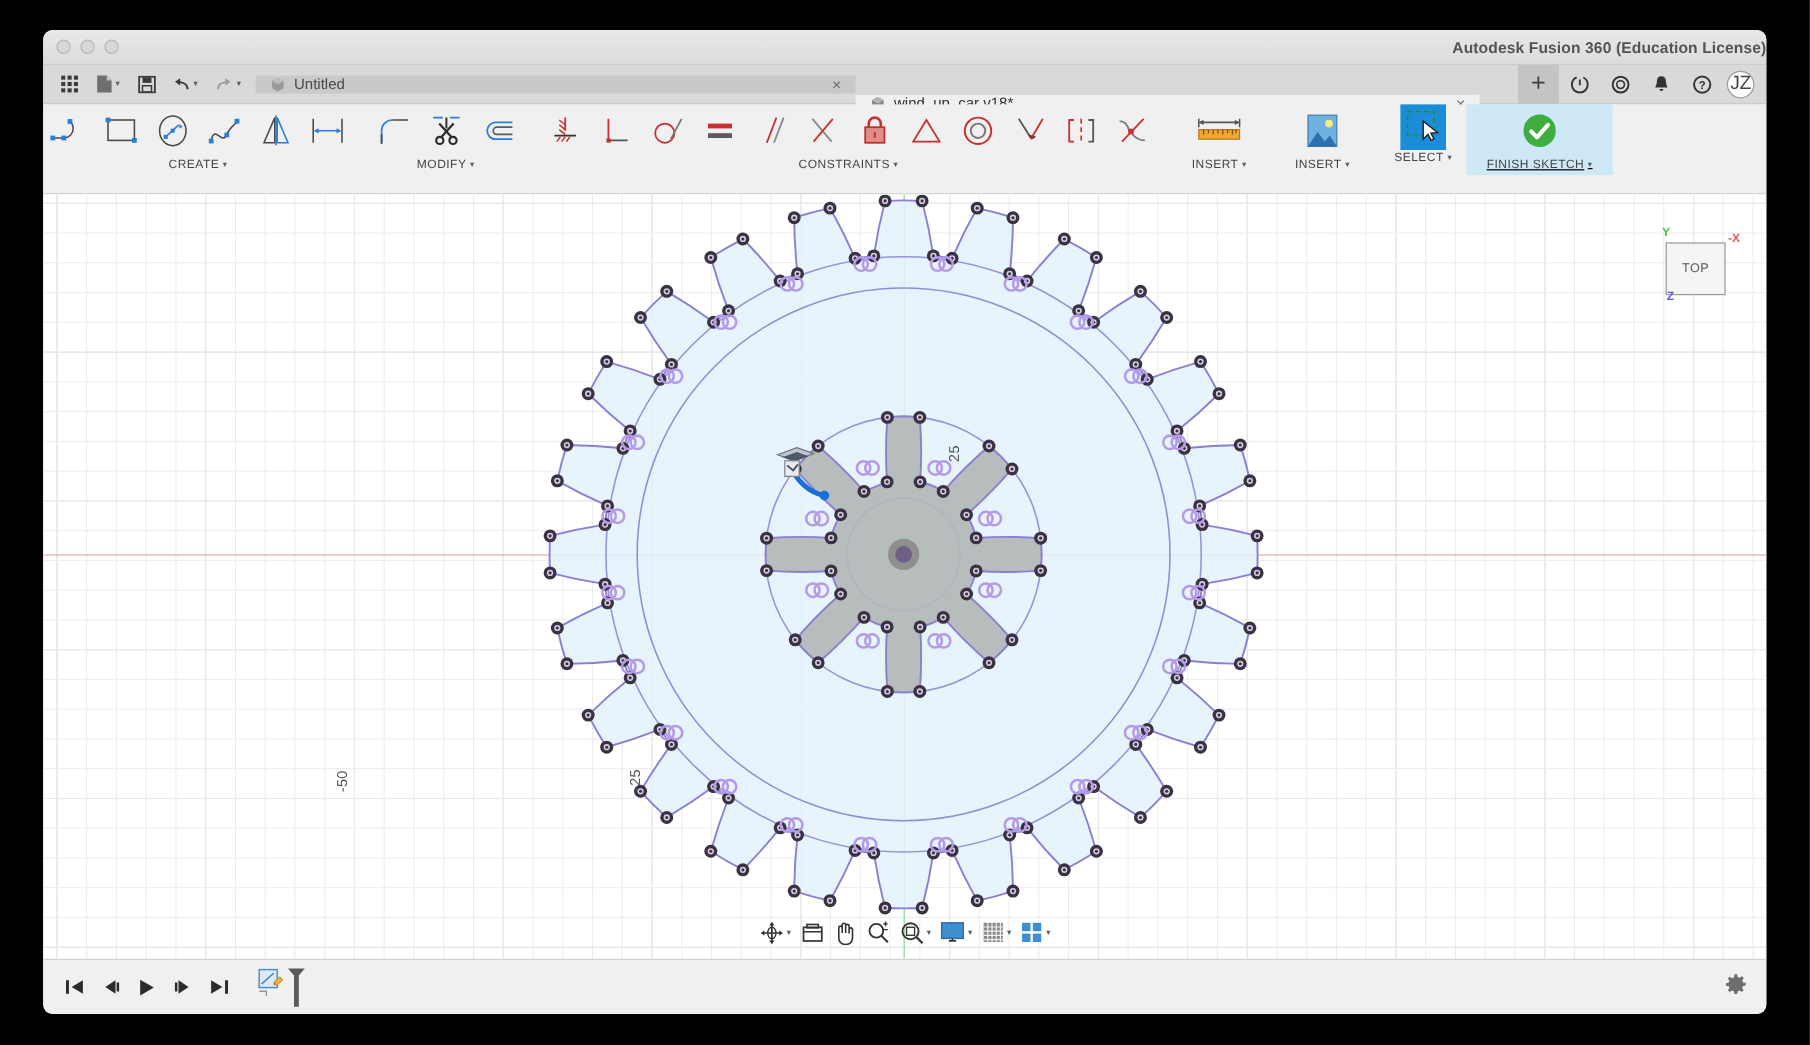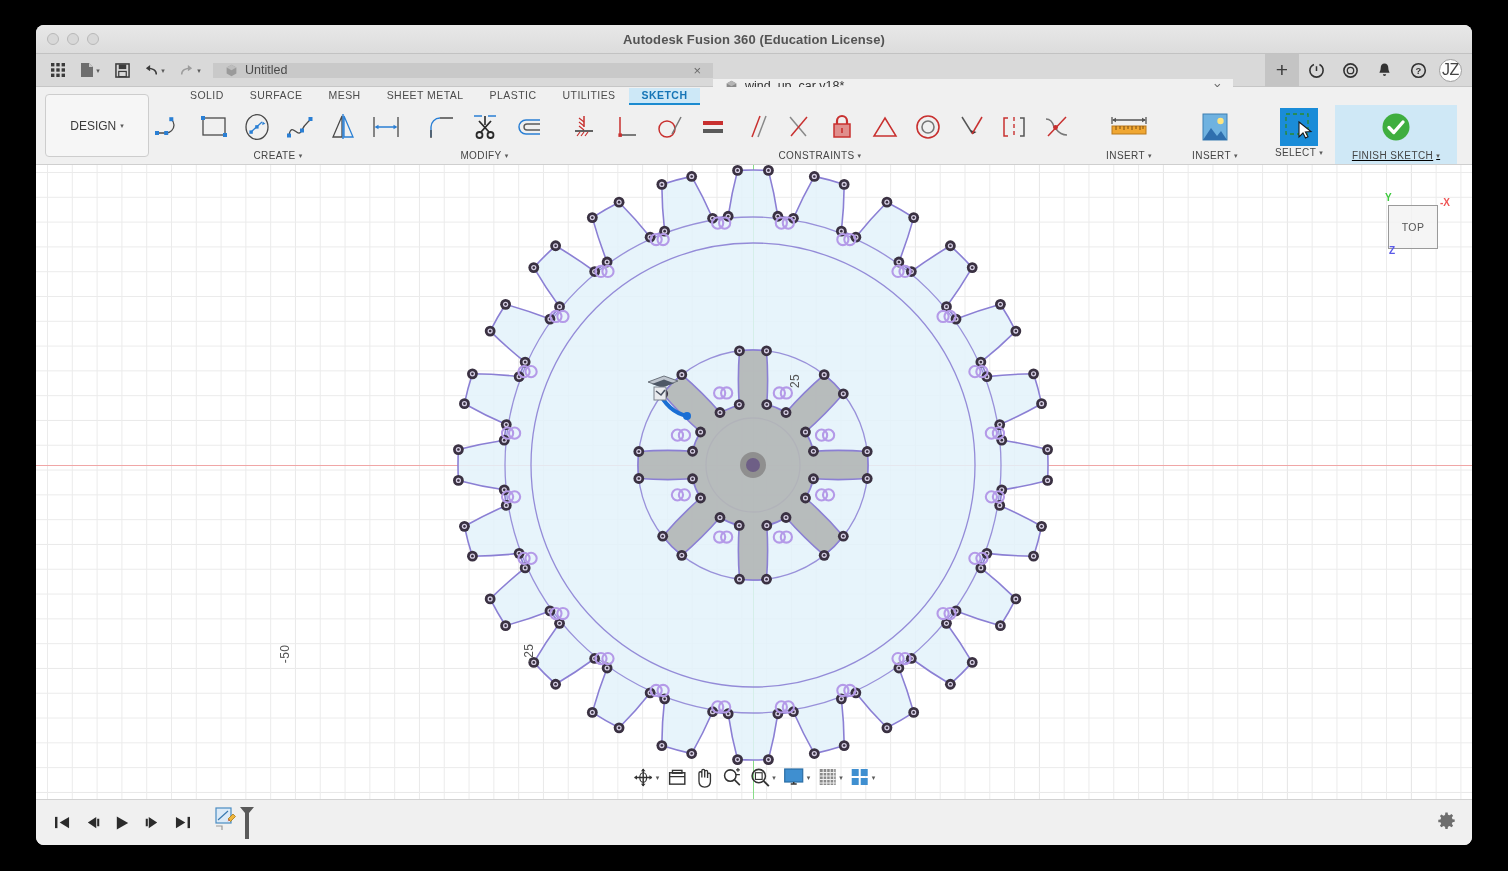--- a/index.html
+++ b/index.html
@@ -26,21 +26,21 @@
     border-bottom: 1px solid #c2c2c2;
     display: flex; align-items: center;
     position: relative;
   }
   .traffic { display: flex; gap: 8px; margin-left: 11px; }
   .tl-dot {
     width: 12px; height: 12px; border-radius: 50%;
     background: #d8d8d8; border: 1px solid #b8b8b8;
   }
   .title-text {
-    position: absolute; left: 0; right: 0; text-align: center;
+    position: absolute; left: 0; right: 0; text-align: right;
     font-size: 13px; color: #535353; font-weight: bold;
     letter-spacing: .1px;
   }
 
   
   .tabstrip {
     height: 33px; flex: 0 0 33px;
     background: #d9d9d9;
     display: flex; align-items: center;
     border-bottom: 1px solid #c6c6c6;
@@ -99,21 +99,21 @@
   .ws-tabs { height: 18px; display: flex; align-items: flex-end; padding-left: 28px; }
   .ws-tab {
     font-size: 10.5px; color: #4b4b4b; letter-spacing: .45px;
     padding: 0 13px; height: 17px; line-height: 15px;
   }
   .ws-tab.active {
     background: #cde8f7; color: #1675b6; font-weight: bold;
     border-bottom: 2px solid #1b8bd0;
   }
 
-  .tool-row { flex: 1; display: flex; align-items: center; }
+  .tool-row { flex: 1; display: flex; align-items: flex-start; }
   .group { display: flex; flex-direction: column; position: relative; }
   .group-icons { flex: 1; display: flex; align-items: center; gap: 0; }
   .group-label {
     height: 15px; text-align: center; font-size: 10px;
     color: #444; letter-spacing: .4px; padding-bottom: 2px;
     display: flex; align-items: center; justify-content: center; gap: 3px;
   }
   .sep { width: 1px; background: #d2d2d2; margin: 8px 6px 18px; }
   .tbtn {
     width: 43px; height: 44px;
@@ -283,36 +283,23 @@
           <circle cx="9" cy="9" r="7.2" fill="none" stroke="#333" stroke-width="1.7"></circle>
           <text x="9" y="13" font-size="10" font-family="Liberation Sans" text-anchor="middle" fill="#333" font-weight="bold">?</text>
         </svg>
       </div>
       <div class="avatar">JZ</div>
     </div>
   </div>
 
   <div class="ribbon">
 
-    <div class="design-btn">
-      <span>DESIGN</span>
-      <span class="caret">▾</span>
-    </div>
 
     <div class="ribbon-right">
 
-      <div class="ws-tabs">
-        <div class="ws-tab">SOLID</div>
-        <div class="ws-tab">SURFACE</div>
-        <div class="ws-tab">MESH</div>
-        <div class="ws-tab">SHEET METAL</div>
-        <div class="ws-tab">PLASTIC</div>
-        <div class="ws-tab">UTILITIES</div>
-        <div class="ws-tab active">SKETCH</div>
-      </div>
 
       <div class="tool-row">
 
         <div class="group">
           <div class="group-icons">
             <div class="tbtn">
               <svg width="34" height="26" viewBox="0 0 34 26">
                 <path d="M3 19h9" stroke="#4a4a4a" stroke-width="1.3" fill="none"></path>
                 <path d="M12 19a8 8 0 0 0 8-8 8 8 0 0 0-3-6" stroke="#4a4a4a" stroke-width="1.3" fill="none"></path>
                 <rect x="1" y="17" width="4" height="4" fill="#2a7fd4"></rect>

